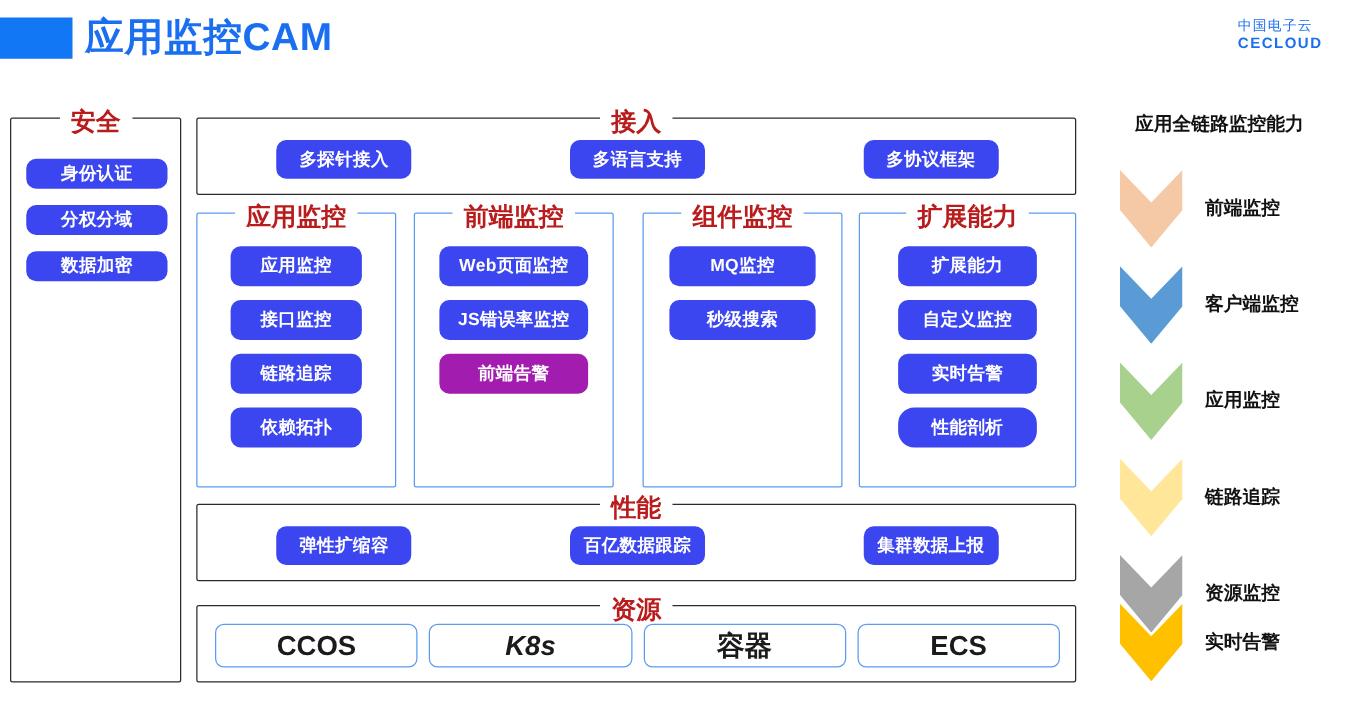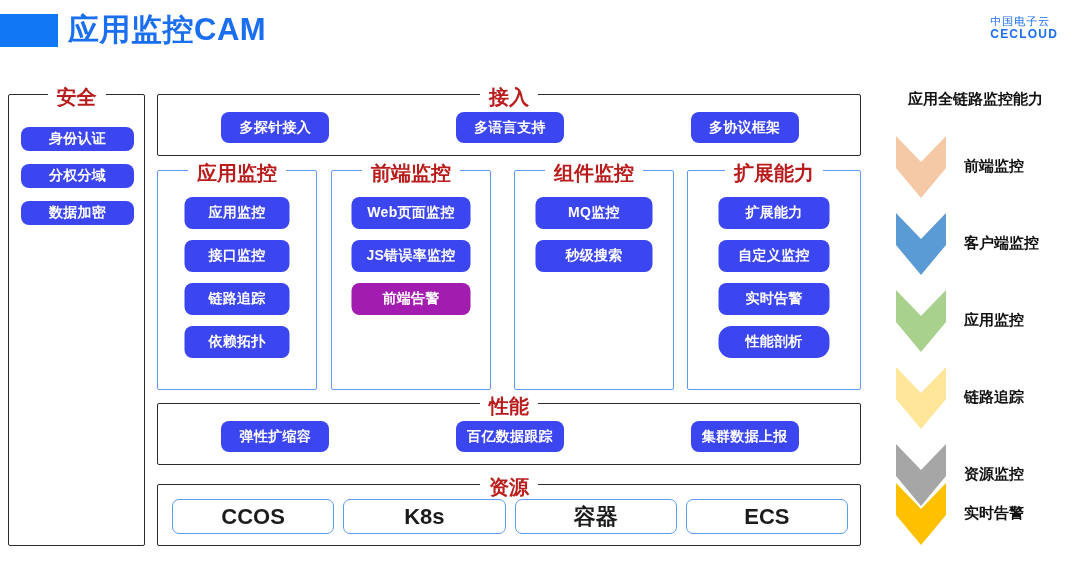--- a/index.html
+++ b/index.html
@@ -208,21 +208,21 @@
       <div class="slot">
         <div class="pill" style="background: rgb(59, 70, 240);">集群数据上报</div>
       </div>
     </div>
   </div>
 
   <div class="panel dark" id="res" style="border-color: rgb(43, 43, 43);">
     <span class="panel-title">资源</span>
     <div class="row">
       <div class="res-box" style="border-color: rgb(91, 155, 240);">CCOS</div>
-      <div class="res-box" style="border-color: rgb(91, 155, 240);">K8s</div>
+      <div class="res-box" style="border-color: rgb(91, 155, 240); font-style: italic;">K8s</div>
       <div class="res-box" style="border-color: rgb(91, 155, 240);">容器</div>
       <div class="res-box" style="border-color: rgb(91, 155, 240);">ECS</div>
     </div>
   </div>
 
   <div id="caps">
     <div class="caps-title">应用全链路监控能力</div>
 
     <div class="cap-row" style="top:48px;">
       <svg class="chev" viewBox="0 0 50 62" preserveAspectRatio="none">

